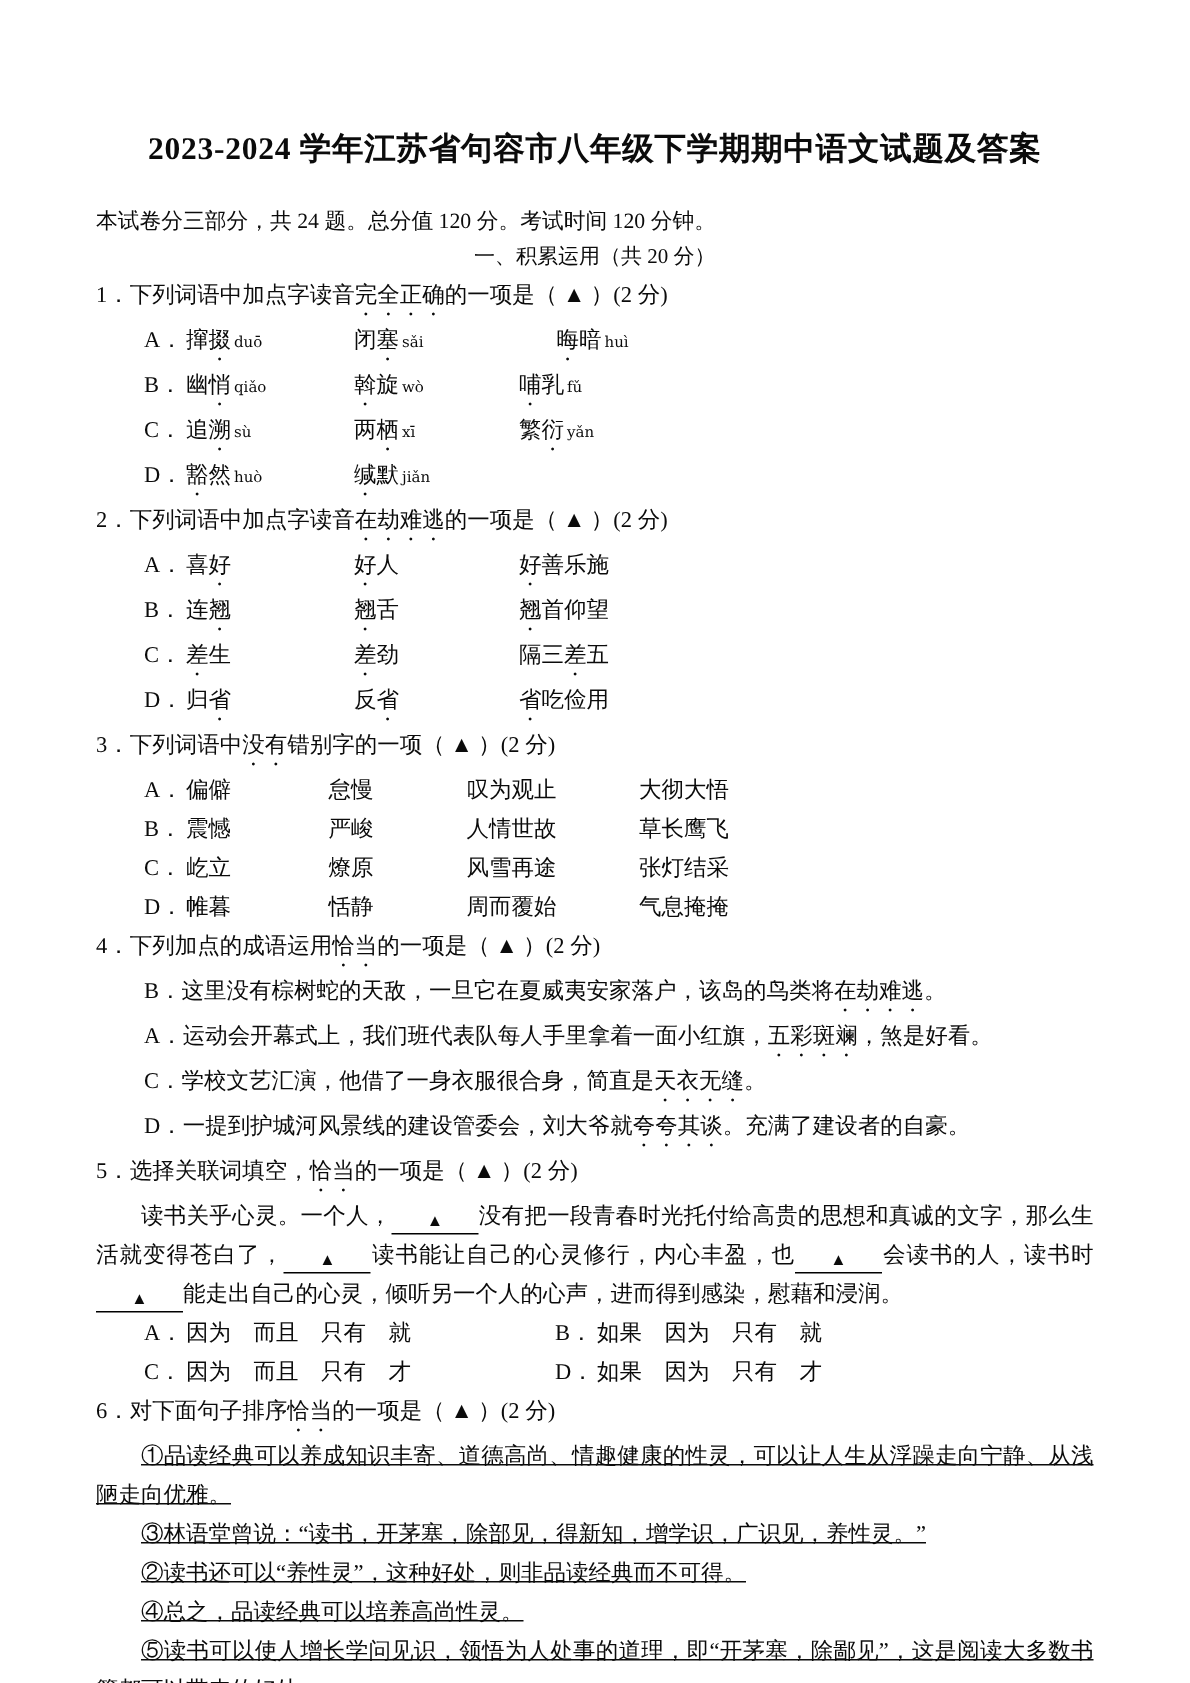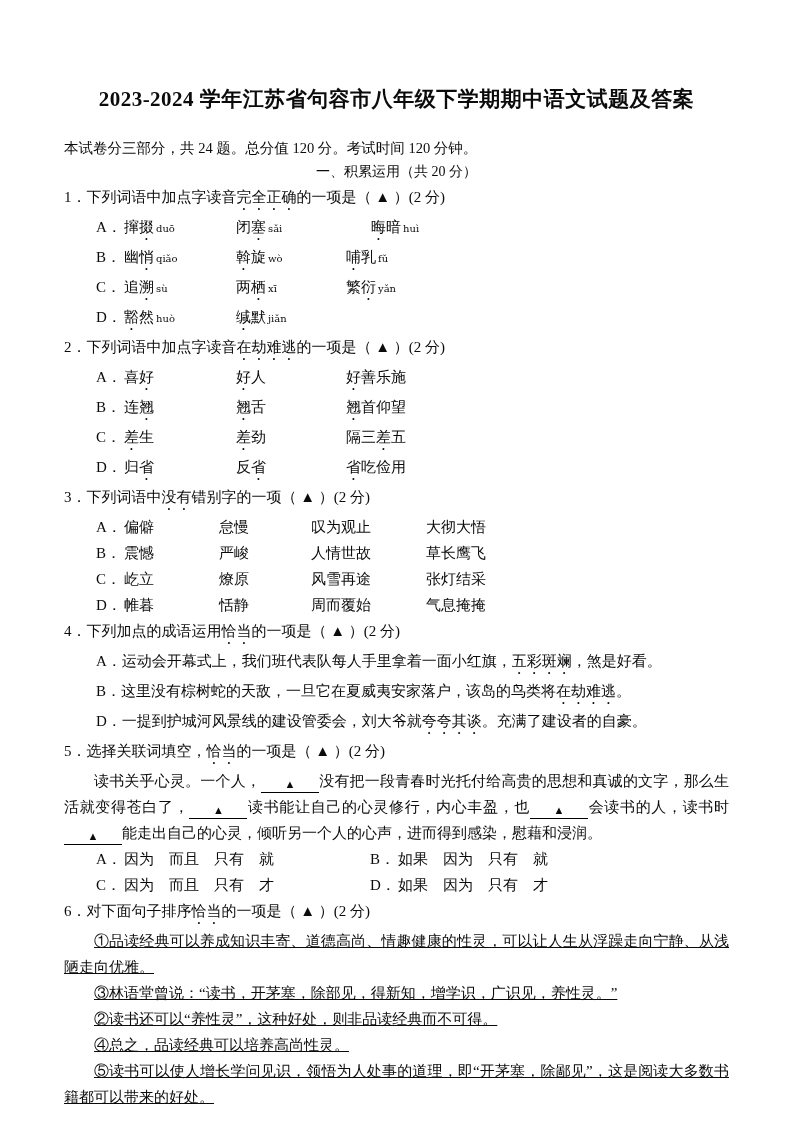--- a/index.html
+++ b/index.html
@@ -129,22 +129,23 @@
       <span class="lab">D．</span>
       <span class="cell w3a">帷暮</span>
       <span class="cell w3b">恬静</span>
       <span class="cell w3c">周而覆始</span>
       <span class="cell">气息掩掩</span>
     </div>
   </div>
 
   <div class="q">
     <div class="qhead"><span>4．</span><span>下列加点的成语运用</span><span class="dot">恰当</span><span>的一项是（ ▲ ）(2 分)</span></div>
+    <div class="sent"><span>B．</span><span>这里没有棕树蛇的天敌，一旦它在夏威夷安家落户，该岛的鸟类将</span><span class="dot">在劫难逃</span><span>。</span></div>
     <div class="sent"><span>A．</span><span>运动会开幕式上，我们班代表队每人手里拿着一面小红旗，</span><span class="dot">五彩斑斓</span><span>，煞是好看。</span></div>
-    <div class="sent"><span>B．</span><span>这里没有棕树蛇的天敌，一旦它在夏威夷安家落户，该岛的鸟类将</span><span class="dot">在劫难逃</span><span>。</span></div>
+    <div class="sent"><span>C．</span><span>学校文艺汇演，他借了一身衣服很合身，简直是</span><span class="dot">天衣无缝</span><span>。</span></div>
     <div class="sent"><span>D．</span><span>一提到护城河风景线的建设管委会，刘大爷就</span><span class="dot">夸夸其谈</span><span>。充满了建设者的自豪。</span></div>
   </div>
 
   <div class="q">
     <div class="qhead"><span>5．</span><span>选择关联词填空，</span><span class="dot">恰当</span><span>的一项是（ ▲ ）(2 分)</span></div>
     <p class="q5para"><span>读书关乎心灵。一个人，</span><span class="blank">▲</span><span>没有把一段青春时光托付给高贵的思想和真诚的文字，那么生活就变得苍白了，</span><span class="blank">▲</span><span>读书能让自己的心灵修行，内心丰盈，也</span><span class="blank">▲</span><span>会读书的人，读书时</span><span class="blank">▲</span><span>能走出自己的心灵，倾听另一个人的心声，进而得到感染，慰藉和浸润。</span></p>
     <div class="q5opts">
       <span class="q5opt first">
           <span class="lab">A．</span>
           <span>因为　而且　只有　就</span>

